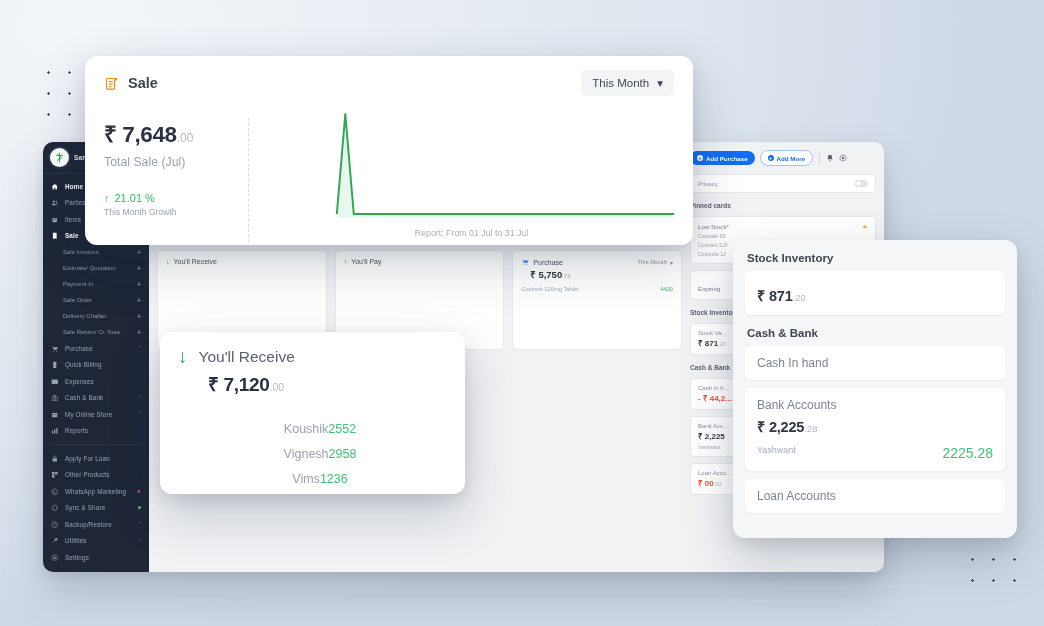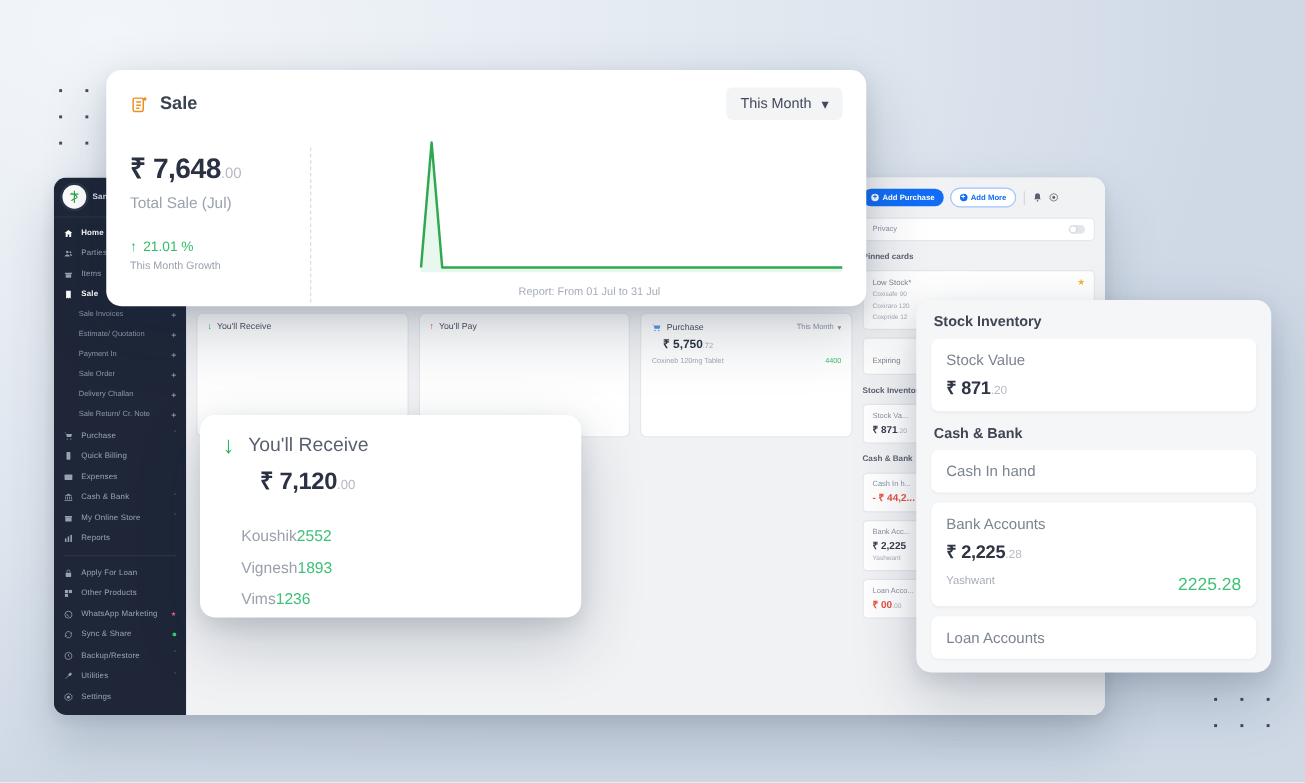--- a/index.html
+++ b/index.html
@@ -201,21 +201,21 @@
             font-size: 8.8px; color: #a7adb8; }
 
   
   .pop-receive { left: 160px; top: 332px; width: 305px; height: 162px; padding: 15px 18px 0 18px; }
   .pr-head { display: flex; align-items: center; gap: 11px; }
   .pr-head .arrow { color: #22b15c; font-size: 19px; line-height: 1; font-weight: bold; }
   .pr-head .t { font-size: 15.5px; color: #5a6070; }
   .pr-amt { font-size: 19px; font-weight: bold; color: #2a3142; margin: 5px 0 0 30px; letter-spacing: -.3px; }
   .pr-amt .dec { font-size: 10.5px; font-weight: normal; color: #b5bac3; letter-spacing: 0; }
   .pr-list { margin-top: 19px; }
-  .pr-row { display: flex; justify-content: flex-start; align-items: center; padding: 5.5px 0 5.5px 15px; }
+  .pr-row { display: flex; justify-content: center; align-items: center; padding: 5.5px 0 5.5px 15px; }
   .pr-row .k { font-size: 12.5px; color: #9aa1ad; }
   .pr-row .v { font-size: 12.5px; color: #3fc176; }
 
   
   .pop-stock { left: 733px; top: 240px; width: 284px; height: 298px;
                background: #f5f6f8; padding: 10px 12px; overflow: hidden; }
   .pst-sect { font-size: 11.5px; font-weight: bold; color: #3f4554; margin: 2px 0 7px 2px; }
   .pst-sect.mt { margin-top: 12px; }
   .pst-card { background: #fff; border-radius: 6px; padding: 10px 12px; margin-bottom: 8px;
               box-shadow: 0 1px 2px rgba(20,30,50,.05); }
@@ -655,34 +655,33 @@
   <div class="pr-amt">
     <span>₹ 7,120</span><span class="dec">.00</span>
   </div>
   <div class="pr-list">
     <div class="pr-row">
       <span class="k">Koushik</span>
       <span class="v">2552</span>
     </div>
     <div class="pr-row">
       <span class="k">Vignesh</span>
-      <span class="v">1893</span>
+      <span class="v">2958</span>
     </div>
     <div class="pr-row">
       <span class="k">Vims</span>
       <span class="v">1236</span>
     </div>
   </div>
 </div>
 
 <div class="pop pop-stock">
   <div class="pst-sect">Stock Inventory</div>
 
   <div class="pst-card">
-    <div class="pst-lbl">Stock Value</div>
     <div class="pst-amt">
       <span>₹ 871</span><span class="dec">.20</span>
     </div>
   </div>
 
   <div class="pst-sect mt">Cash &amp; Bank</div>
 
   <div class="pst-card">
     <div class="pst-lbl">Cash In hand</div>
   </div>

